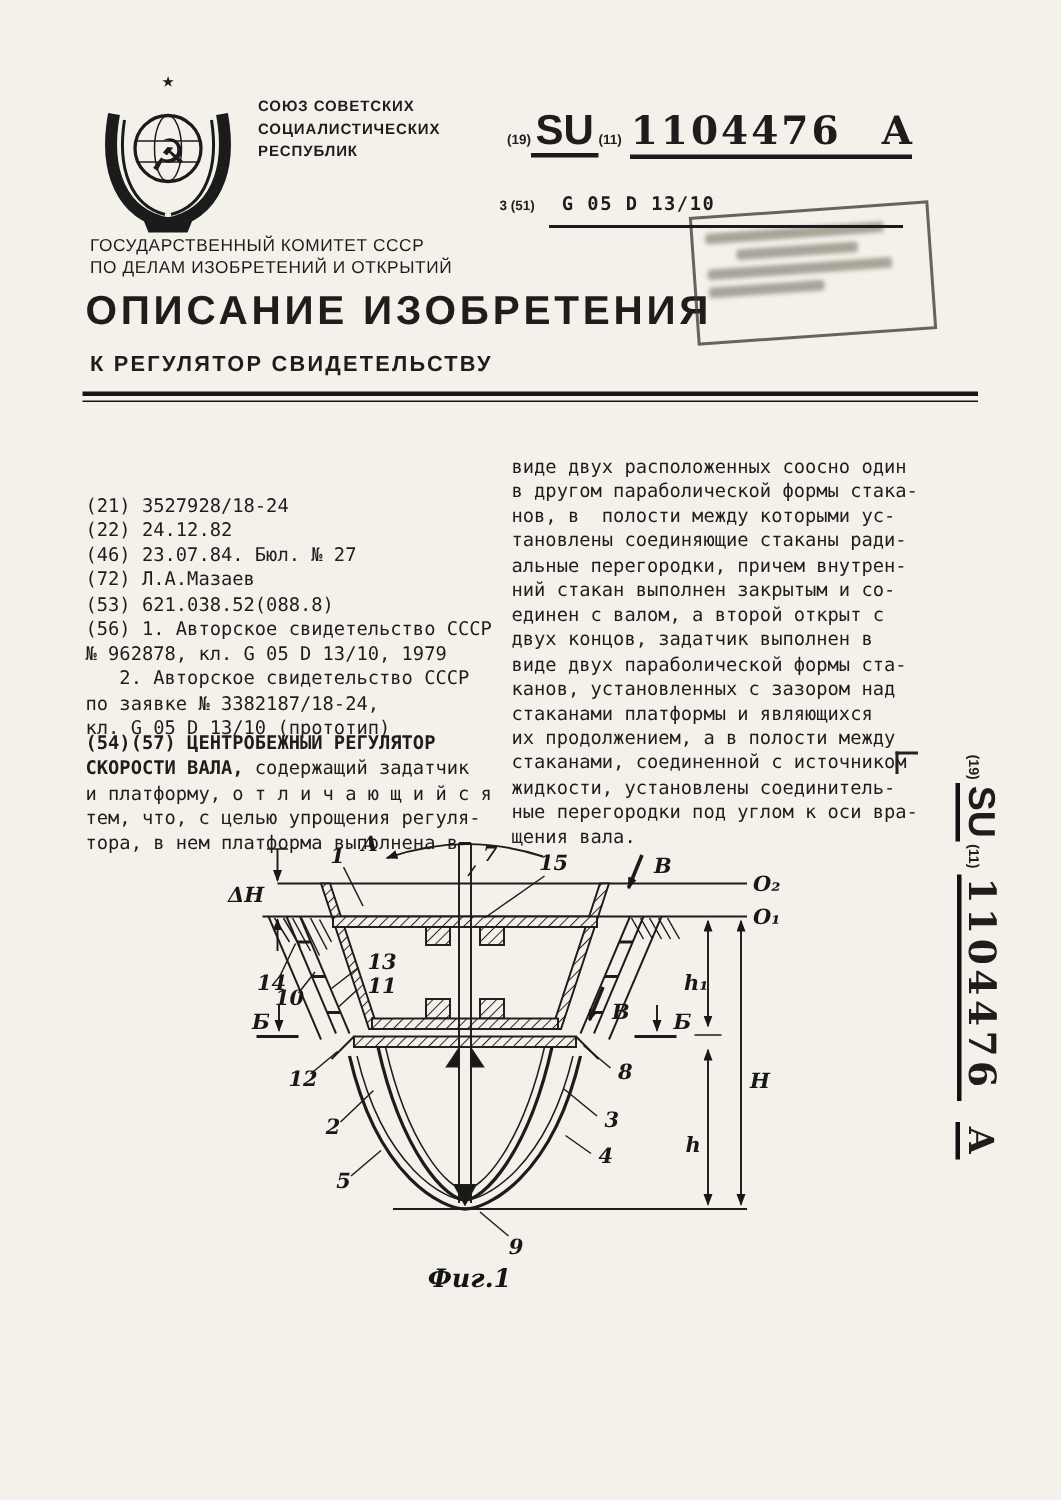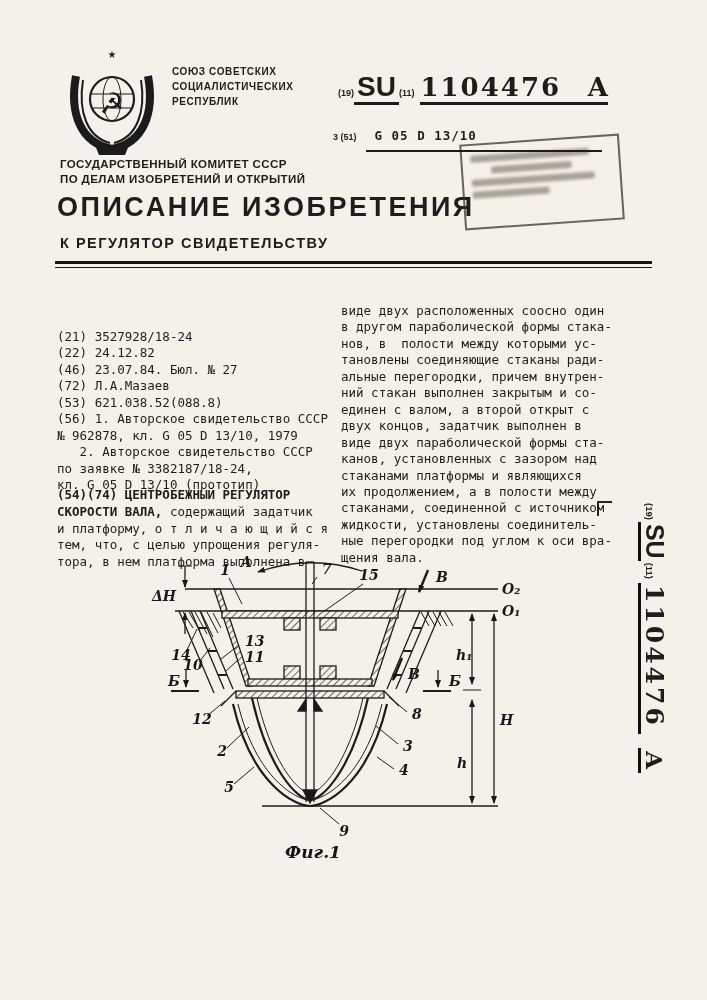--- a/index.html
+++ b/index.html
@@ -10,21 +10,21 @@
   }
   .abs{position:absolute;}
   
   .union{
     left:172px; top:64px; font-family:"Liberation Sans",sans-serif;
     font-weight:bold; font-size:10px; line-height:15px; letter-spacing:.6px;
     white-space:pre-line;
   }
   .committee{
     left:60px; top:157px; font-family:"Liberation Sans",sans-serif;
-    font-weight:bold; font-size:11.5px; line-height:15px; letter-spacing:.4px;
+    font-weight:normal; font-size:11.5px; line-height:15px; letter-spacing:.4px;
     white-space:pre-line;
   }
   .pubrow{left:338px; top:72px; display:flex; align-items:baseline;}
   .tiny{font-family:"Liberation Sans",sans-serif;font-weight:bold;font-size:9px;}
   .su{
     font-family:"Liberation Sans",sans-serif; font-weight:bold; font-size:28px;
     border-bottom:3px solid #1b1b1b; padding:0 3px; line-height:30px;
   }
   .numblock{
     margin-left:6px; border-bottom:3px solid #1b1b1b;
@@ -149,21 +149,21 @@
 (46) 23.07.84. Бюл. № 27
 (72) Л.А.Мазаев
 (53) 621.038.52(088.8)
 (56) 1. Авторское свидетельство СССР
 № 962878, кл. G 05 D 13/10, 1979
    2. Авторское свидетельство СССР
 по заявке № 3382187/18-24,
 кл. G 05 D 13/10 (прототип)</div>
 
   <div class="abs claim">
-    <div><span class="b">(54)(74) ЦЕНТРОБЕЖНЫЙ РЕГУЛЯТОР</span></div>
+    <div><span class="b">(54)(57) ЦЕНТРОБЕЖНЫЙ РЕГУЛЯТОР</span></div>
     <div><span class="b">СКОРОСТИ ВАЛА,</span><span> содержащий задатчик</span></div>
     <div class="rest">и платформу, о т л и ч а ю щ и й с я
 тем, что, с целью упрощения регуля-
 тора, в нем платформа выполнена в</div>
   </div>
 
   <div class="abs col rightcol">виде двух расположенных соосно один
 в другом параболической формы стака-
 нов, в  полости между которыми ус-
 тановлены соединяющие стаканы ради-

